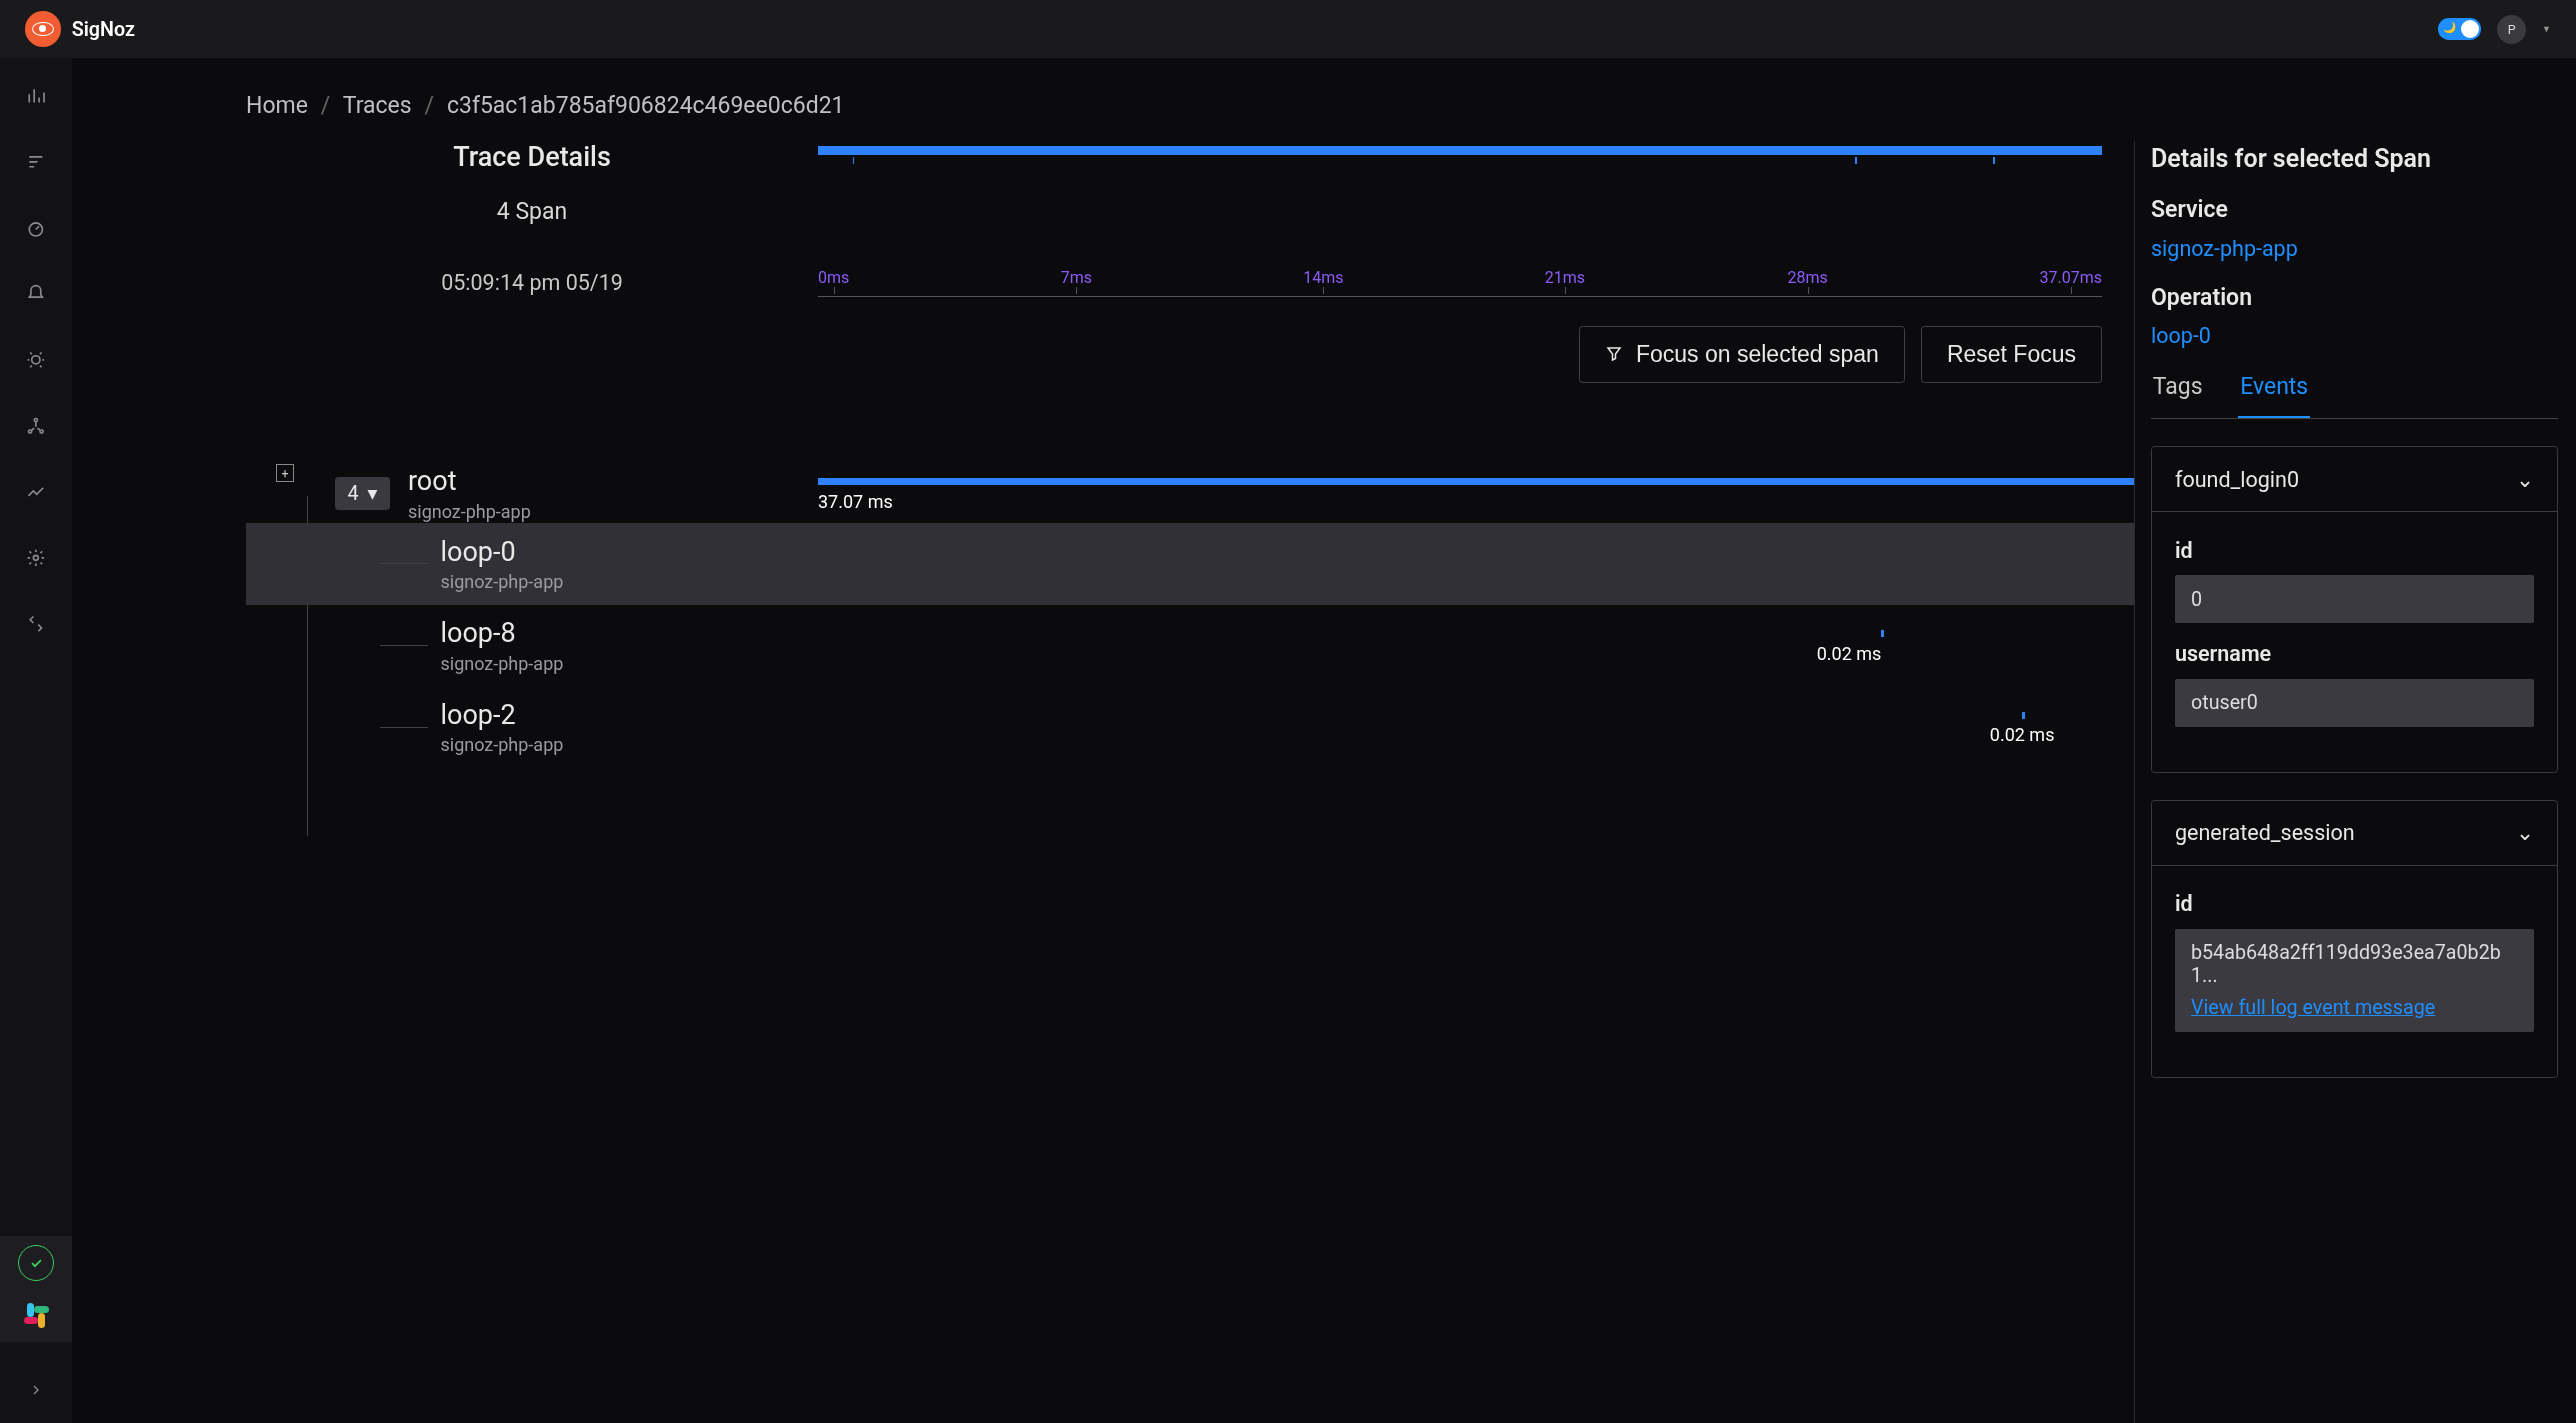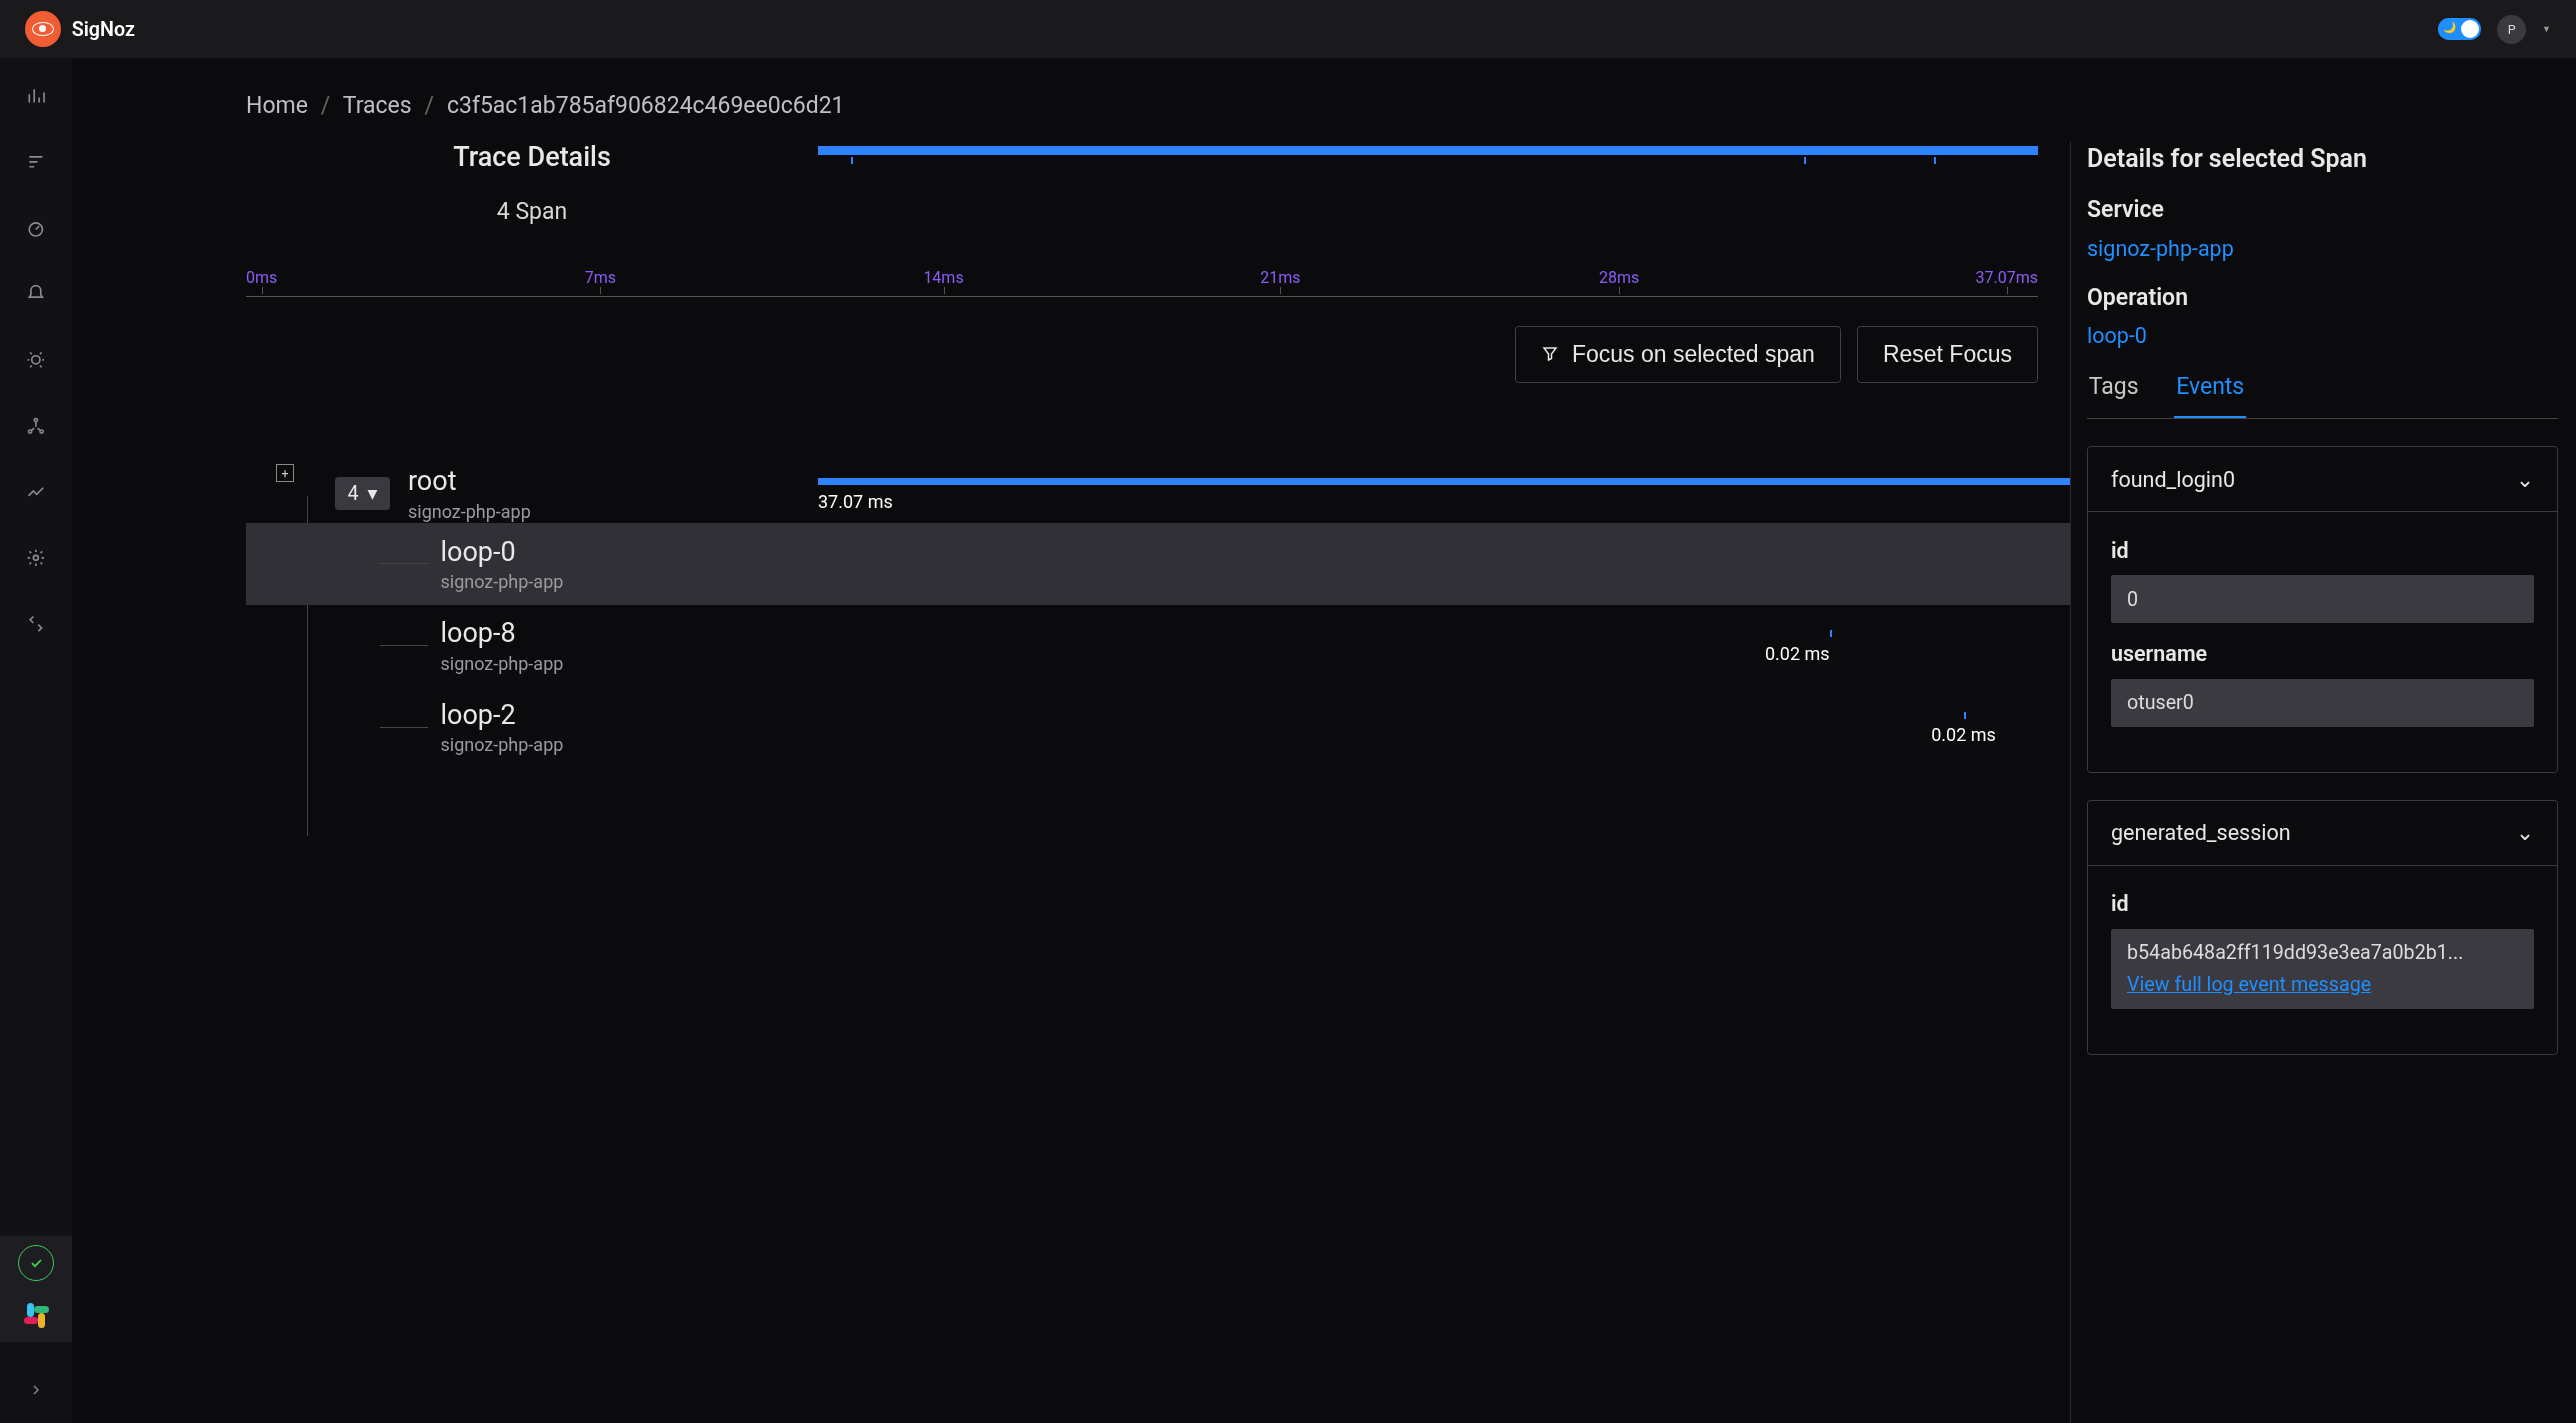--- a/index.html
+++ b/index.html
@@ -78,21 +78,21 @@
 .breadcrumb {
   padding: 0 0 21.5px 174px;
   font-size: 23px; color: #bfbfc4;
 }
 .breadcrumb a { color: #bfbfc4; text-decoration: none; }
 .breadcrumb .sep { color: #666; margin: 0 7.2px; }
 
 .content-row { display: flex; flex: 1; }
 .center-col { flex: 1; padding: 0 0 0 174px; }
 .right-col {
-  width: 506px; padding: 0 18px 0 16px;
+  width: 442px; padding: 0 18px 0 16px;
   border-left: 0.9px solid #2a2a2e;
 }
 
 
 .trace-header { display: flex; align-items: flex-start; }
 .trace-title-block { width: 572px; }
 .trace-title { font-size: 27px; font-weight: 500; text-align: center; }
 .trace-sub { margin-top: 25px; font-size: 23px; text-align: center; color: #d8d8d8; }
 
 .overview-bar-wrap { flex: 1; padding-right: 32px; padding-top: 5.4px; }
@@ -316,20 +316,21 @@
           <div class="overview-bar-wrap">
             <div class="overview-bar">
               <div class="overview-tick" style="left:2.7%"></div>
               <div class="overview-tick" style="left:80.8%"></div>
               <div class="overview-tick" style="left:91.5%"></div>
             </div>
           </div>
         </div>
 
         <div class="timeline-row">
+          <div class="timeline-left">05:09:14 pm 05/19</div>
           <div class="timeline-axis">
             <div class="tick" style="left:0%">0ms</div>
             <div class="tick" style="left:18.9%">7ms</div>
             <div class="tick" style="left:37.8%">14ms</div>
             <div class="tick" style="left:56.6%">21ms</div>
             <div class="tick" style="left:75.5%">28ms</div>
             <div class="tick" style="right:0; transform:translateX(0)">37.07ms</div>
           </div>
         </div>
 

